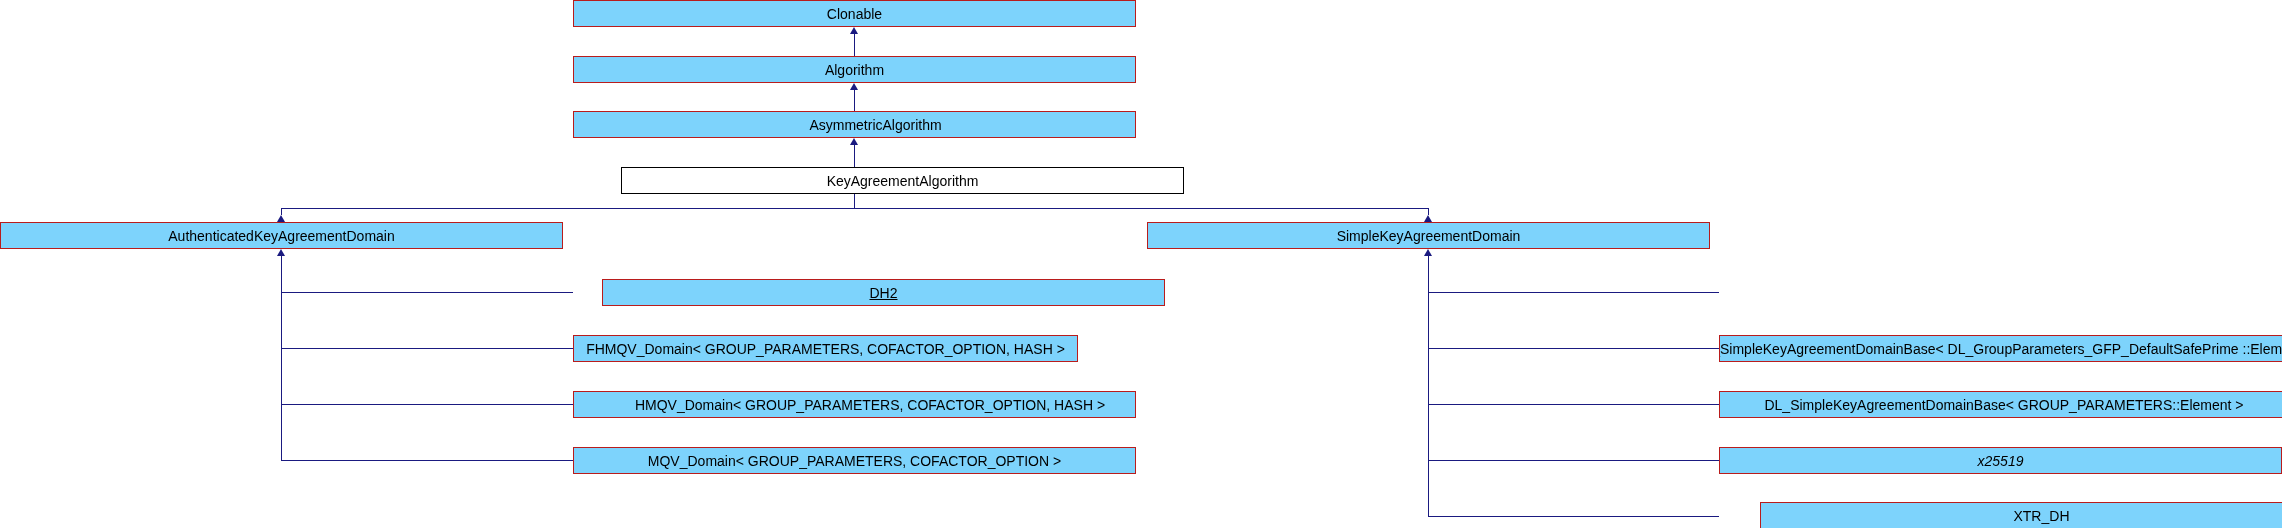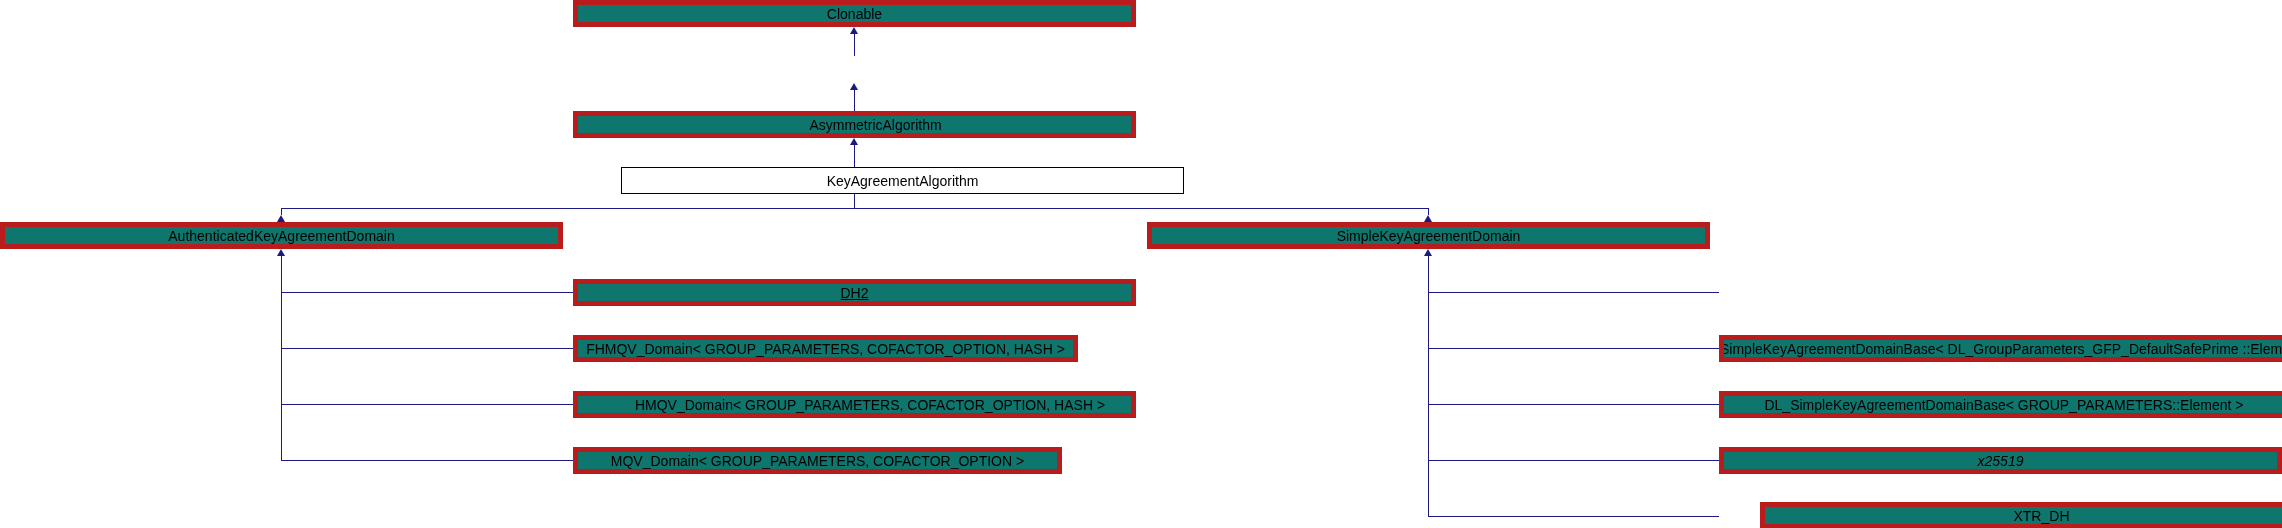--- a/index.html
+++ b/index.html
@@ -11,22 +11,22 @@
     position: relative;
     width: 2282px;
     height: 528px;
     background: #ffffff;
     overflow: hidden;
     font-family: "Liberation Sans", sans-serif;
   }
   .node {
     position: absolute;
     box-sizing: border-box;
-    background: #0f766e;
-    border: 5px solid #b91c1c;
+    background: #7dd3fc;
+    border: 1px solid #b91c1c;
     color: #000000;
     font-size: 14px;
     line-height: 1;
     display: flex;
     align-items: center;
     justify-content: center;
     white-space: nowrap;
     overflow: hidden;
     cursor: pointer;
   }
@@ -52,50 +52,53 @@
 </style>
 </head>
 <body>
 
 <div id="diagram">
 
   <div class="node" style="left:573px; top:0px; width:563px; height:27px;">
     <span>Clonable</span>
   </div>
 
+  <div class="node" style="left:573px; top:56px; width:563px; height:27px;">
+    <span>Algorithm</span>
+  </div>
 
   <div class="node" style="left:573px; top:111px; width:563px; height:27px;padding-left:42px;">
     <span>AsymmetricAlgorithm</span>
   </div>
 
   <div class="node current" style="left:573px; top:167px; width:563px; height:27px;">
     <span>KeyAgreementAlgorithm</span>
   </div>
 
   <div class="node" style="left:0px; top:222px; width:563px; height:27px;">
     <span>AuthenticatedKeyAgreementDomain</span>
   </div>
 
   <div class="node" style="left:1147px; top:222px; width:563px; height:27px;">
     <span>SimpleKeyAgreementDomain</span>
   </div>
 
-  <div class="node" style="left:573px; top:279px; width:563px; height:27px;text-decoration:underline;">
+  <div class="node" style="left:602px; top:279px; width:563px; height:27px;text-decoration:underline;">
     <span>DH2</span>
   </div>
 
   <div class="node" style="left:573px; top:335px; width:505px; height:27px;">
     <span>FHMQV_Domain&lt; GROUP_PARAMETERS, COFACTOR_OPTION, HASH &gt;</span>
   </div>
 
   <div class="node" style="left:573px; top:391px; width:563px; height:27px;padding-left:31px;">
     <span>HMQV_Domain&lt; GROUP_PARAMETERS, COFACTOR_OPTION, HASH &gt;</span>
   </div>
 
-  <div class="node" style="left:573px; top:447px; width:489px; height:27px;">
+  <div class="node" style="left:573px; top:447px; width:563px; height:27px;">
     <span>MQV_Domain&lt; GROUP_PARAMETERS, COFACTOR_OPTION &gt;</span>
   </div>
 
 
   <div class="node" style="left:1719px; top:335px; width:570px; height:27px;">
     <span>DL_SimpleKeyAgreementDomainBase&lt; DL_GroupParameters_GFP_DefaultSafePrime ::Element &gt;</span>
   </div>
 
   <div class="node" style="left:1719px; top:391px; width:570px; height:27px;">
     <span>DL_SimpleKeyAgreementDomainBase&lt; GROUP_PARAMETERS::Element &gt;</span>

